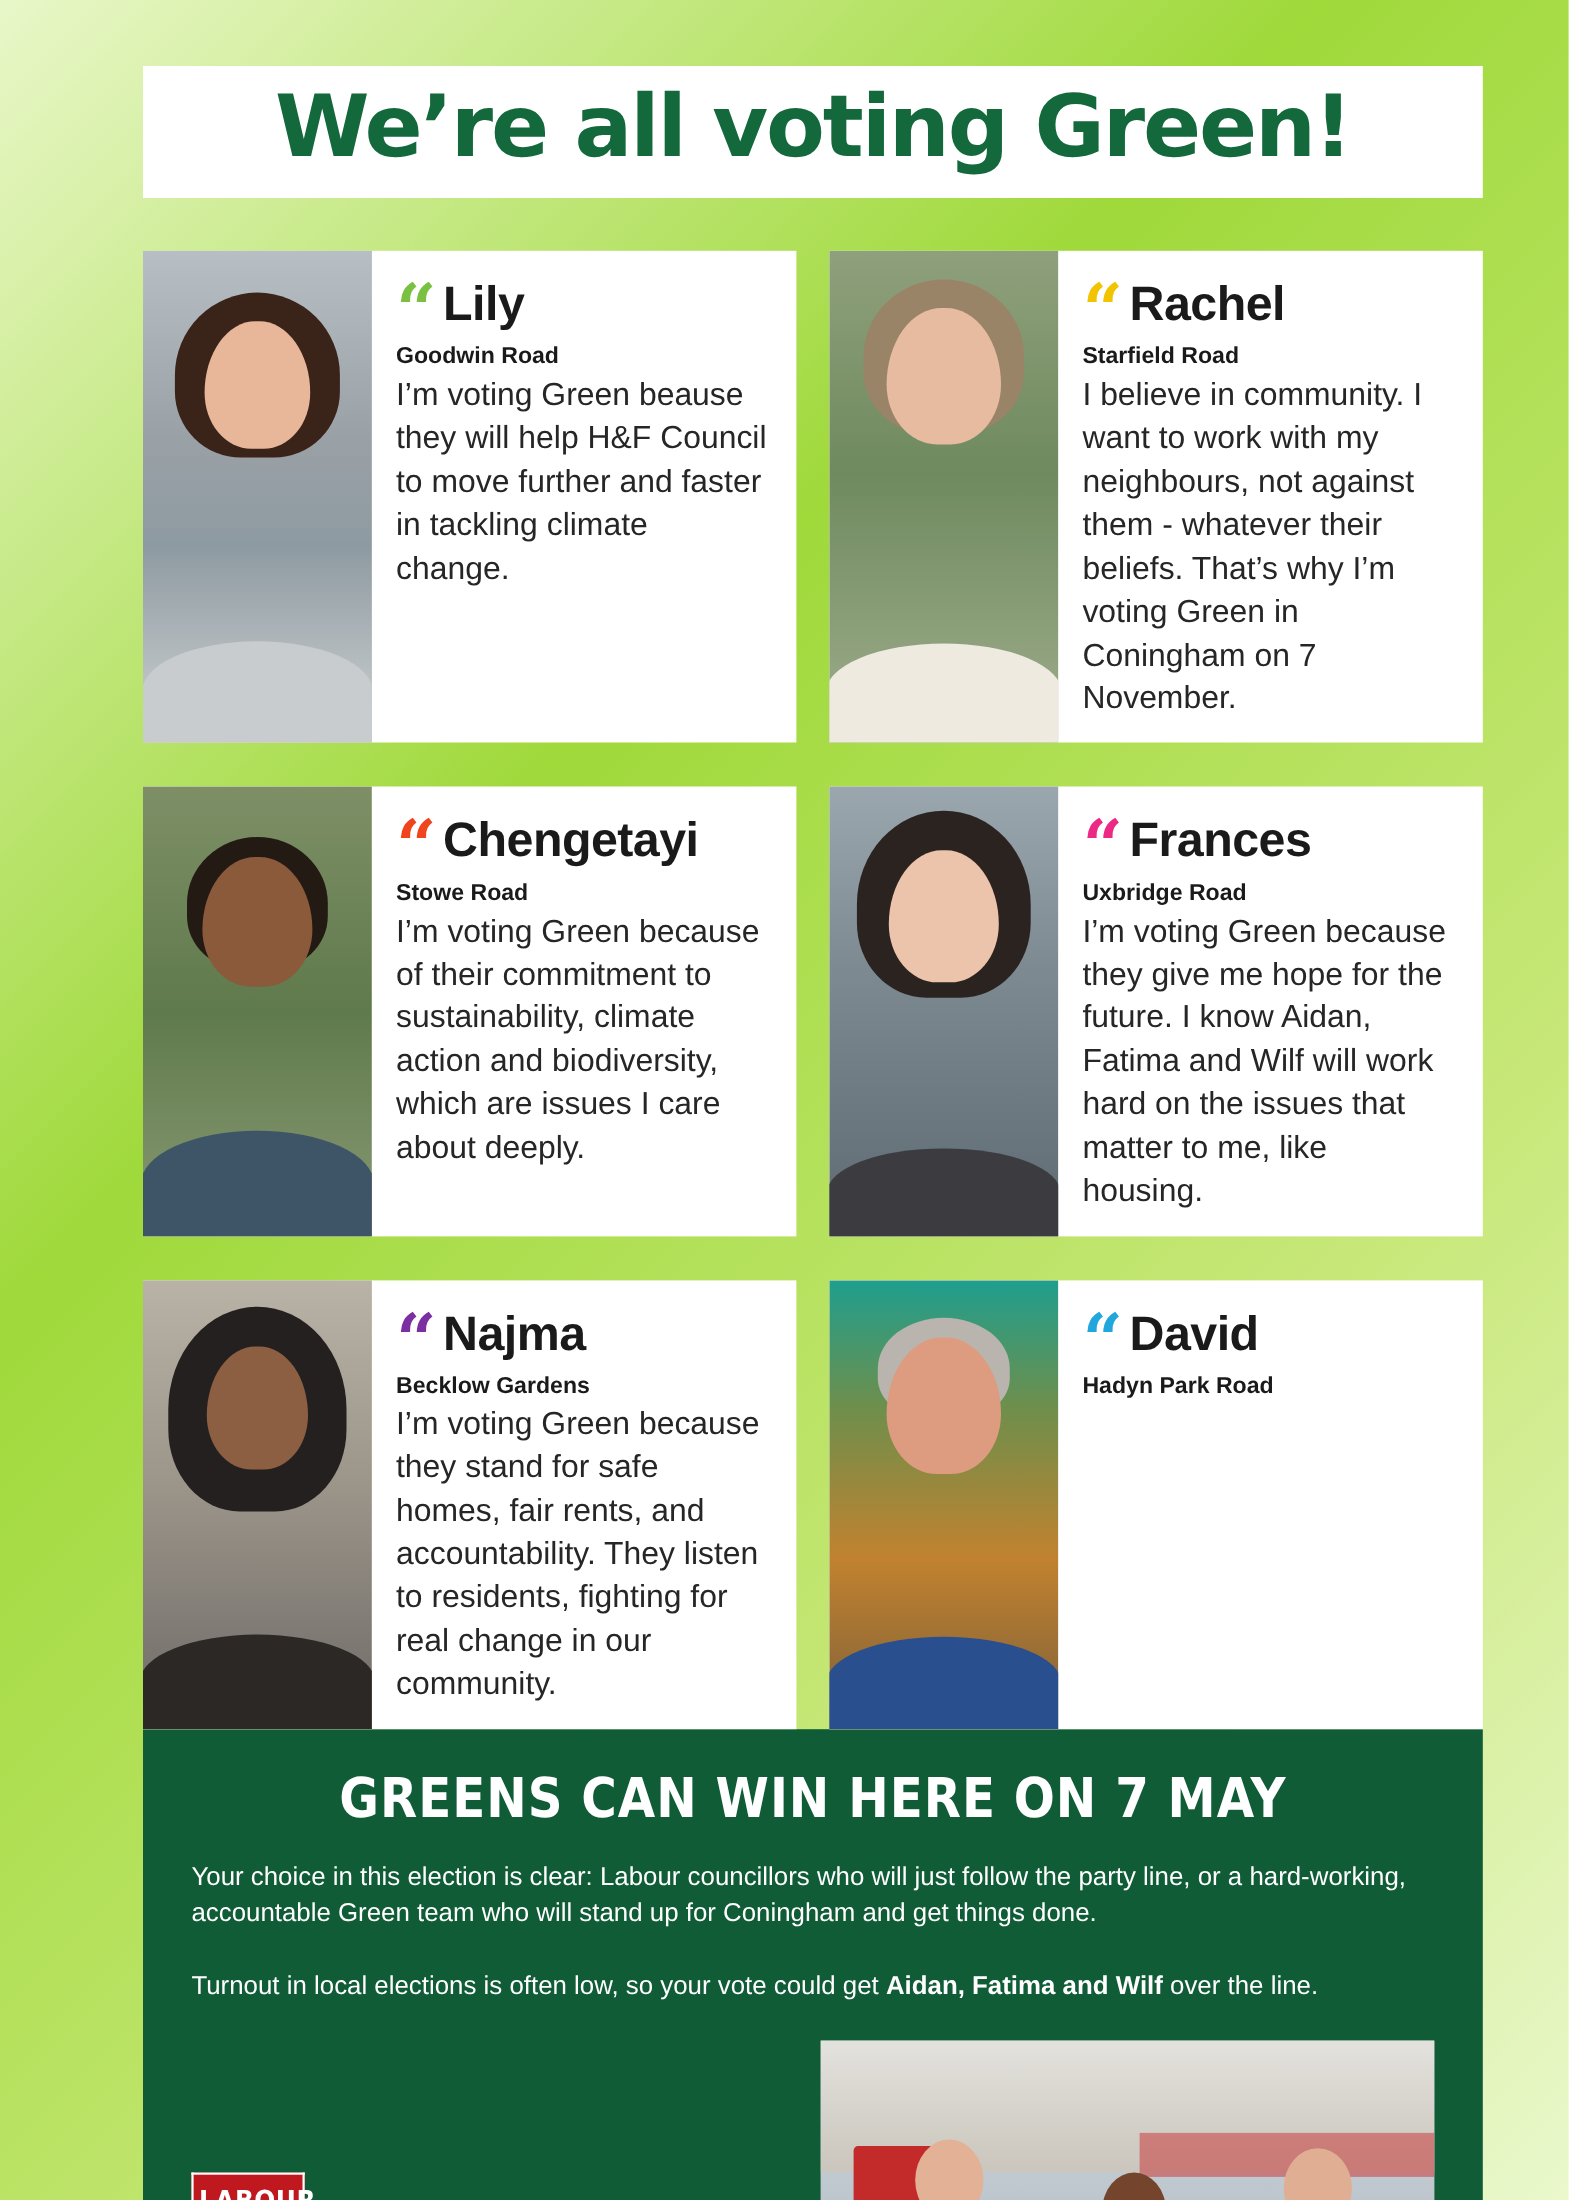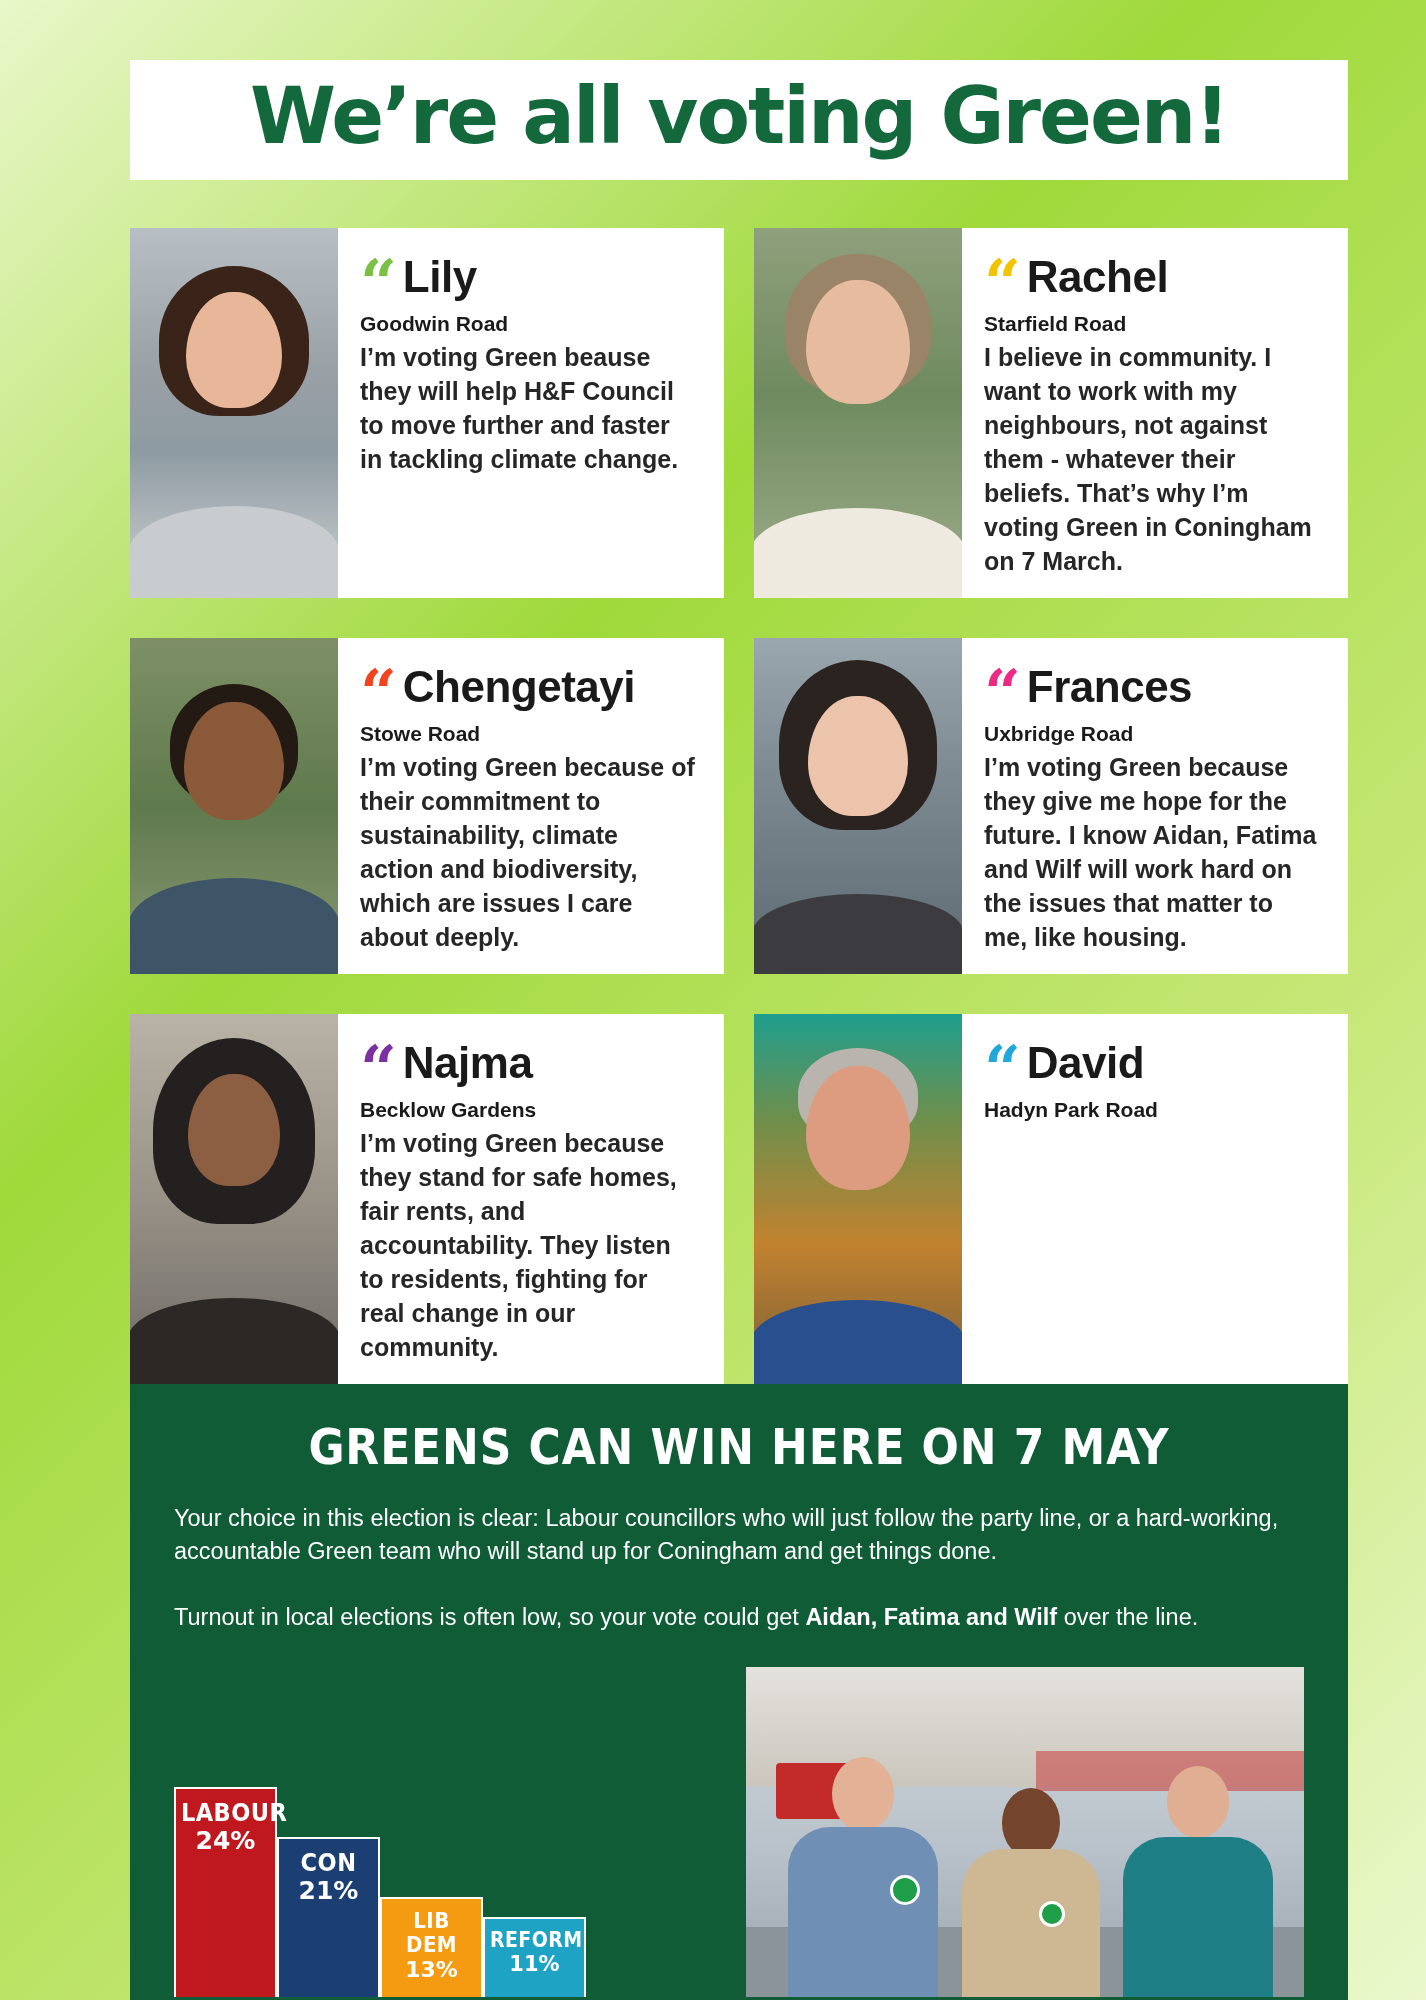--- a/index.html
+++ b/index.html
@@ -98,25 +98,24 @@
     line-height: 1.05;
     letter-spacing: -0.5px;
   }
   .street {
     font-size: 21px;
     font-weight: bold;
     color: #1a1a1a;
     margin-top: 6px;
   }
   .quote-text {
-    font-size: 25px;
+    font-size: 29px;
     color: #262626;
     line-height: 1.36;
     margin-top: 4px;
-    font-weight: bold;
   }
 
   
   .panel {
     background: #0f5c37;
     color: #ffffff;
     padding: 34px 44px 30px 44px;
   }
   .panel h2 {
     font-family: "DejaVu Sans", sans-serif;
@@ -251,21 +250,21 @@
         <div class="hair" style="width:146px;height:140px;top:26px;background:#9a8468"></div>
         <div class="face" style="width:104px;height:124px;top:52px;background:#e6bba0"></div>
         <div class="body" style="width:215px;height:90px;background:#efeae0"></div>
       </div>
       <div class="card-body">
         <div class="name-row">
           <span class="quote-mark" style="color:#f2c300">“</span>
           <span class="name">Rachel</span>
         </div>
         <div class="street">Starfield Road</div>
-        <div class="quote-text">I believe in community. I want to work with my neighbours, not against them - whatever their beliefs. That’s why I’m voting Green in Coningham on 7 March.</div>
+        <div class="quote-text">I believe in community. I want to work with my neighbours, not against them - whatever their beliefs. That’s why I’m voting Green in Coningham on 7 November.</div>
       </div>
     </div>
 
     <div class="card">
       <div class="photo">
         <div class="sky" style="background:linear-gradient(#7e8f66 0%,#5f7a4c 50%,#8a9a74 100%)"></div>
         <div class="hair" style="width:128px;height:120px;top:46px;background:#241a14"></div>
         <div class="face" style="width:100px;height:118px;top:64px;background:#8a5a3b"></div>
         <div class="body" style="width:212px;height:96px;background:#3e5568"></div>
       </div>

